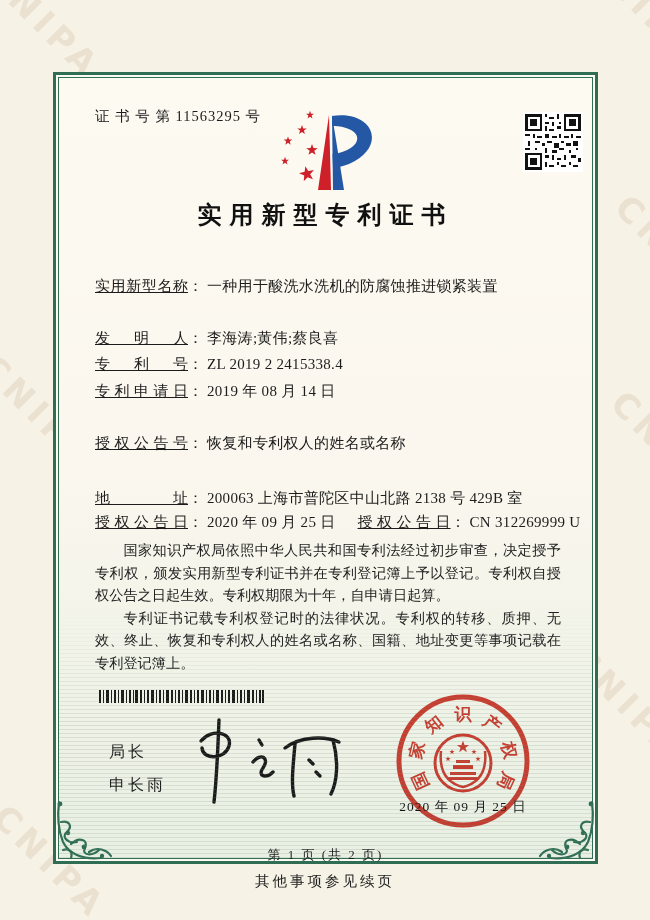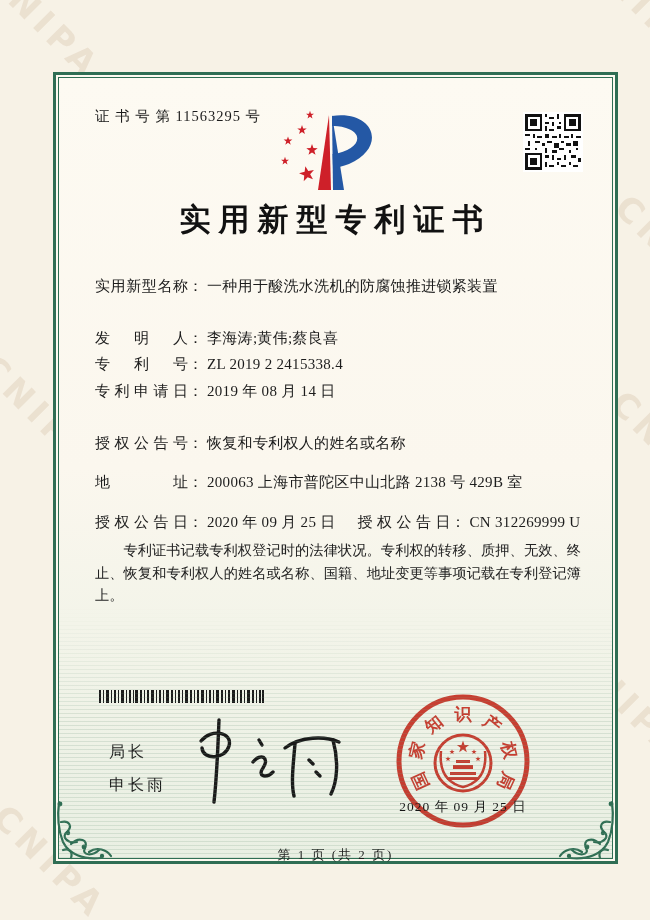--- a/index.html
+++ b/index.html
@@ -14,21 +14,21 @@
     position:absolute; transform:rotate(45deg);
     font-family:"DejaVu Sans",sans-serif; font-weight:bold;
     font-size:34px; letter-spacing:6px;
     color:rgba(198,162,132,0.22); white-space:nowrap; pointer-events:none;
   }
   .wm.light { color:rgba(198,162,132,0.13); }
 
   
   .frame {
     position:absolute; left:53px; top:72px; width:539px; height:786px;
-    border:3px solid #2f6e54; background:#fdfaf1;padding-left:20px;
+    border:3px solid #2f6e54; background:#fdfaf1;
   }
   .frame-inner {
     position:absolute; inset:2px; border:1px solid #2f6e54;
     background:linear-gradient(180deg,#fdfaf2 0%,#fbf7ee 50%,#f3f4e9 70%,#e9efe3 100%);
   }
   
   .frame-inner::after {
     content:""; position:absolute; left:0; right:0; bottom:0; height:250px;
     background:repeating-linear-gradient(0deg, rgba(116,156,128,0.20) 0 1px, rgba(0,0,0,0) 1px 4px);
     -webkit-mask-image:linear-gradient(180deg, rgba(0,0,0,0) 0, #000 45%);
@@ -38,26 +38,26 @@
   
   .flourish { position:absolute; width:74px; height:74px; pointer-events:none; }
   .flourish.bl { left:-6px; bottom:-8px; }
   .flourish.br { right:-6px; bottom:-8px; transform:scaleX(-1); }
 
   .cert-no { position:absolute; left:36px; top:29px; font-size:14.5px; letter-spacing:1px; }
   .qr { position:absolute; left:464px; top:34px; width:60px; height:60px; }
   .logo { position:absolute; left:216px; top:27px; width:106px; height:90px; }
   .title {
     position:absolute; left:0; right:0; top:121px; text-align:center;
-    font-size:31px; font-weight:bold; letter-spacing:8px; color:#111;
+    font-size:24px; font-weight:bold; letter-spacing:8px; color:#111;
   }
   .fields { position:absolute; left:36px; top:199px; right:28px; }
   .frow { position:absolute; left:0; right:0; white-space:nowrap; font-size:15px; }
-  .r0{top:0} .r1{top:52px} .r2{top:78px} .r3{top:105px} .r4{top:157px} .r5{top:196px} .r6{top:236px}
-  .flabel { display:inline-block; width:93px; text-align:justify; text-align-last:justify; }
+  .r0{top:0} .r1{top:52px} .r2{top:78px} .r3{top:105px} .r4{top:157px} .r5{top:212px} .r6{top:236px}
+  .flabel { display:inline-block; width:93px; text-align:justify; text-align-last:justify;text-decoration:underline; }
   .colon { padding-right:4px; }
   .fvalue { letter-spacing:0.3px;font-family:Liberation Serif, serif; }
   .fgap { display:inline-block; width:22px; }
 
   .body-text {
     position:absolute; left:36px; right:31px; top:461px;
     font-size:14.2px; line-height:22.5px; text-align:justify; color:#222;
   }
   .body-text p { margin:0; text-indent:2em; }
 
@@ -229,20 +229,21 @@
         </div>
         <div class="frow r5">
           <span class="flabel">地址</span><span class="colon">：</span><span class="fvalue">200063 上海市普陀区中山北路 2138 号 429B 室</span>
         </div>
         <div class="frow r6">
           <span class="flabel">授权公告日</span><span class="colon">：</span><span class="fvalue">2020 年 09 月 25 日</span><span class="fgap"></span><span class="flabel">授权公告日</span><span class="colon">：</span><span class="fvalue">CN 312269999 U</span>
         </div>
       </div>
 
       <div class="body-text">
+        <p>国家知识产权局依照中华人民共和国专利法经过初步审查，决定授予专利权，颁发实用新型专利证书并在专利登记簿上予以登记。专利权自授权公告之日起生效。专利权期限为十年，自申请日起算。</p>
         <p>专利证书记载专利权登记时的法律状况。专利权的转移、质押、无效、终止、恢复和专利权人的姓名或名称、国籍、地址变更等事项记载在专利登记簿上。</p>
       </div>
 
       <svg class="barcode" width="165" height="13" viewBox="0 0 165 13">
         <g fill="#1b1b1b">
           <rect x="0" width="2" height="13"></rect>
             <rect x="4" width="1" height="13"></rect>
             <rect x="7" width="3" height="13"></rect>
             <rect x="12" width="1" height="13"></rect>
           <rect x="15" width="2" height="13"></rect>
@@ -330,13 +331,14 @@
               <text transform="translate(118.6,92.9) rotate(115.0)" fill="#d3372b" font-size="17" font-weight="bold" text-anchor="middle" dominant-baseline="central">局</text>
             </g>
         </g>
       </svg>
       <div class="seal-date">2020 年 09 月 25 日</div>
 
       <div class="page-num">第 1 页 (共 2 页)</div>
     </div>
   </div>
 
+  <div class="footer-note">其他事项参见续页</div>
 </div>
 
 </body></html>

